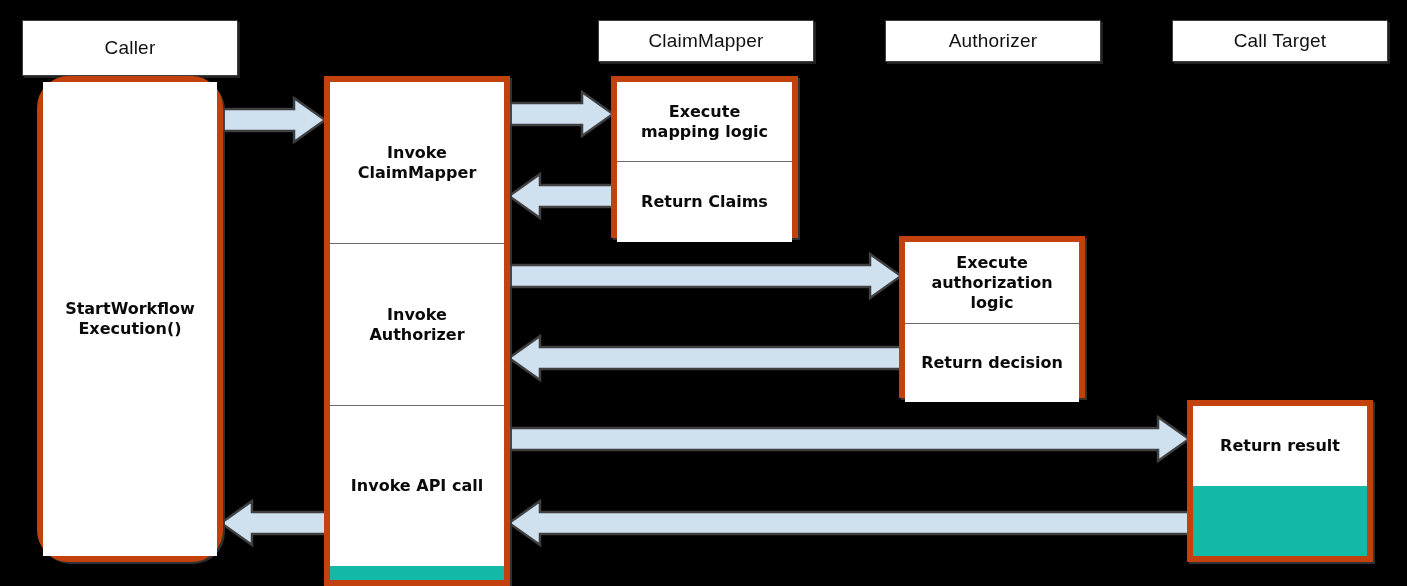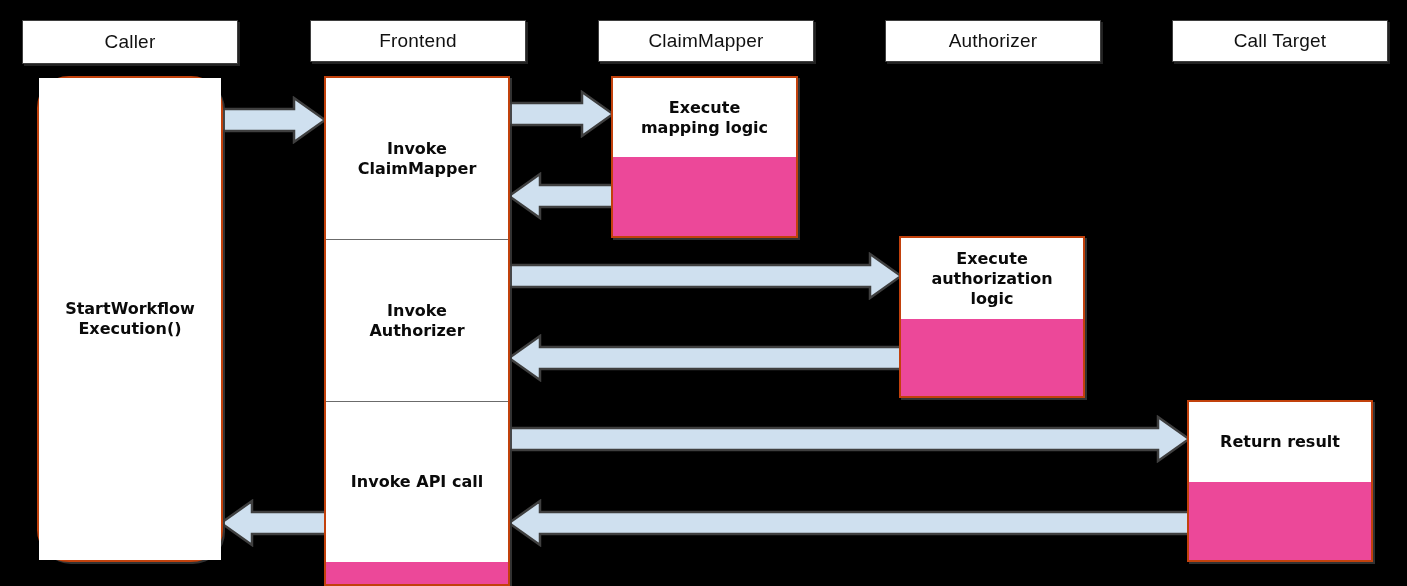--- a/index.html
+++ b/index.html
@@ -28,22 +28,22 @@
   .lifeline-header .label {
     font-family: "Liberation Sans", sans-serif;
     font-size: 19px;
     font-weight: 400;
     color: #111111;
     letter-spacing: 0.2px;
     white-space: nowrap;
   }
   .activation {
     position: absolute;
-    background: #ec4899;
-    border: 2px solid #c2410c;
+    background: #14b8a6;
+    border: 6px solid #c2410c;
     box-shadow: 2px 2px 0 0 rgba(55,55,55,0.9);
     box-sizing: border-box;
     z-index: 4;
   }
   .act-seg {
     position: relative;
     box-sizing: border-box;
     display: flex;
     align-items: center;
     justify-content: center;
@@ -66,27 +66,24 @@
     position: absolute;
     z-index: 2;
   }
   .arrow svg { display: block; }
 </style>
 </head>
 <body>
 
 <div id="canvas">
 
-  <div class="lifeline-header" style="left:22px; top:20px; width:216px; height:44px;">
+  <div class="lifeline-header" style="left:22px; top:20px; width:216px; height:56px;">
     <span class="label">Caller</span>
   </div>
 
-  <div class="lifeline-header" style="left:310px; top:20px; width:216px; height:42px;">
-    <span class="label">Frontend</span>
-  </div>
 
   <div class="lifeline-header" style="left:598px; top:20px; width:216px; height:42px;">
     <span class="label">ClaimMapper</span>
   </div>
 
   <div class="lifeline-header" style="left:885px; top:20px; width:216px; height:42px;">
     <span class="label">Authorizer</span>
   </div>
 
   <div class="lifeline-header" style="left:1172px; top:20px; width:216px; height:42px;">
@@ -160,27 +157,33 @@
     <div class="act-seg" style="height:161px;">
       <span class="seg-text">Invoke API call</span>
     </div>
   </div>
 
   <div class="activation" style="left:611px; top:76px; width:187px; height:162px;">
     <div class="act-seg" style="height:79px;">
       <span class="seg-text">Execute
 mapping logic</span>
     </div>
+    <div class="act-seg" style="height:81px;">
+      <span class="seg-text">Return Claims</span>
+    </div>
   </div>
 
   <div class="activation" style="left:899px; top:236px; width:186px; height:162px;">
     <div class="act-seg" style="height:81px;">
       <span class="seg-text">Execute
 authorization
 logic</span>
+    </div>
+    <div class="act-seg" style="height:79px;">
+      <span class="seg-text">Return decision</span>
     </div>
   </div>
 
   <div class="activation" style="left:1187px; top:400px; width:186px; height:162px;">
     <div class="act-seg" style="height:80px;text-align:right;">
       <span class="seg-text">Return result</span>
     </div>
   </div>
 
 </div>

